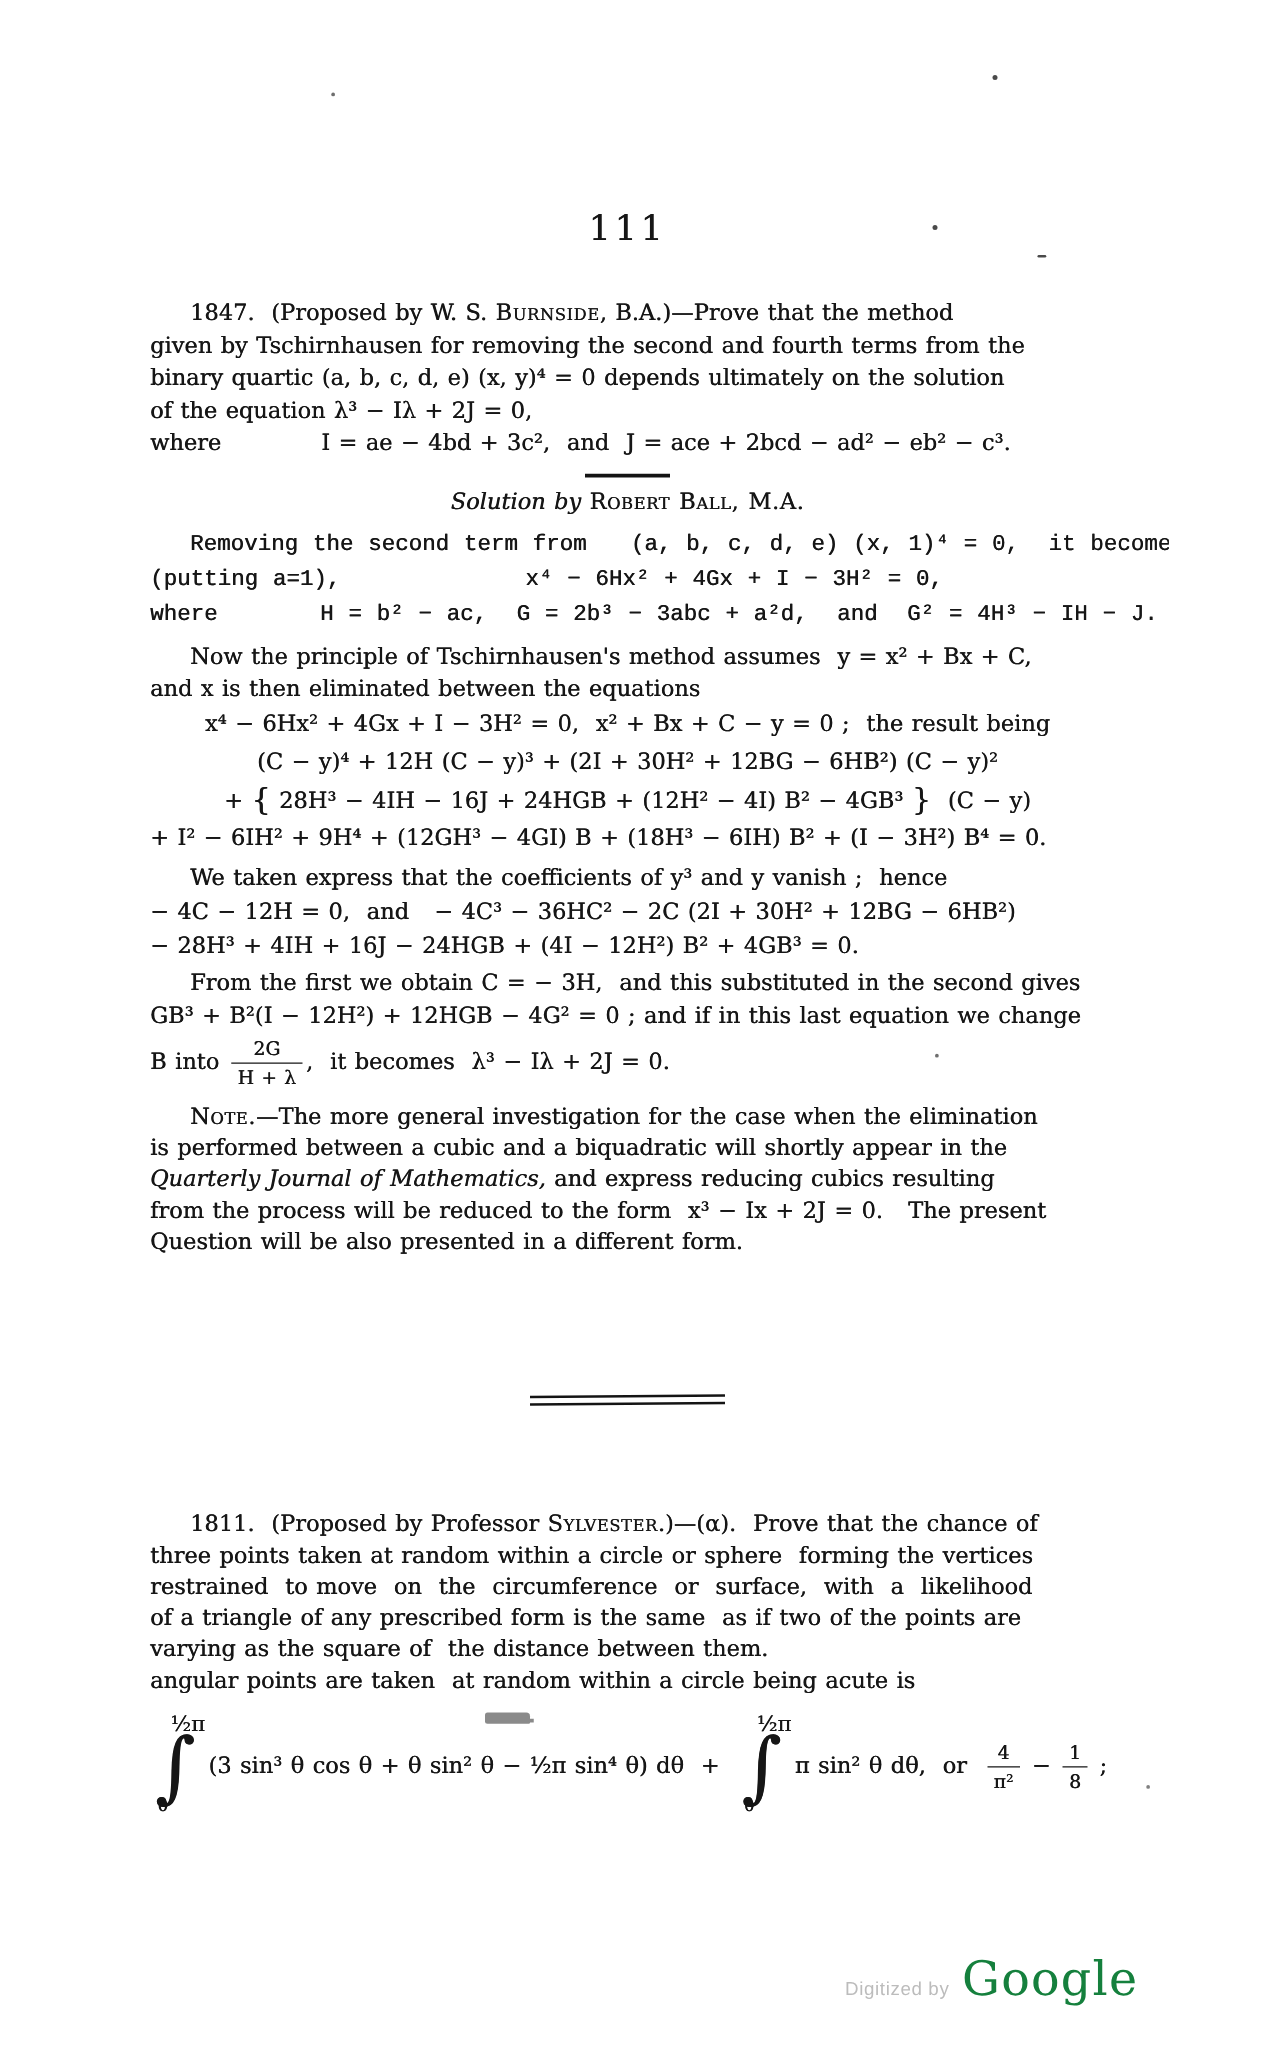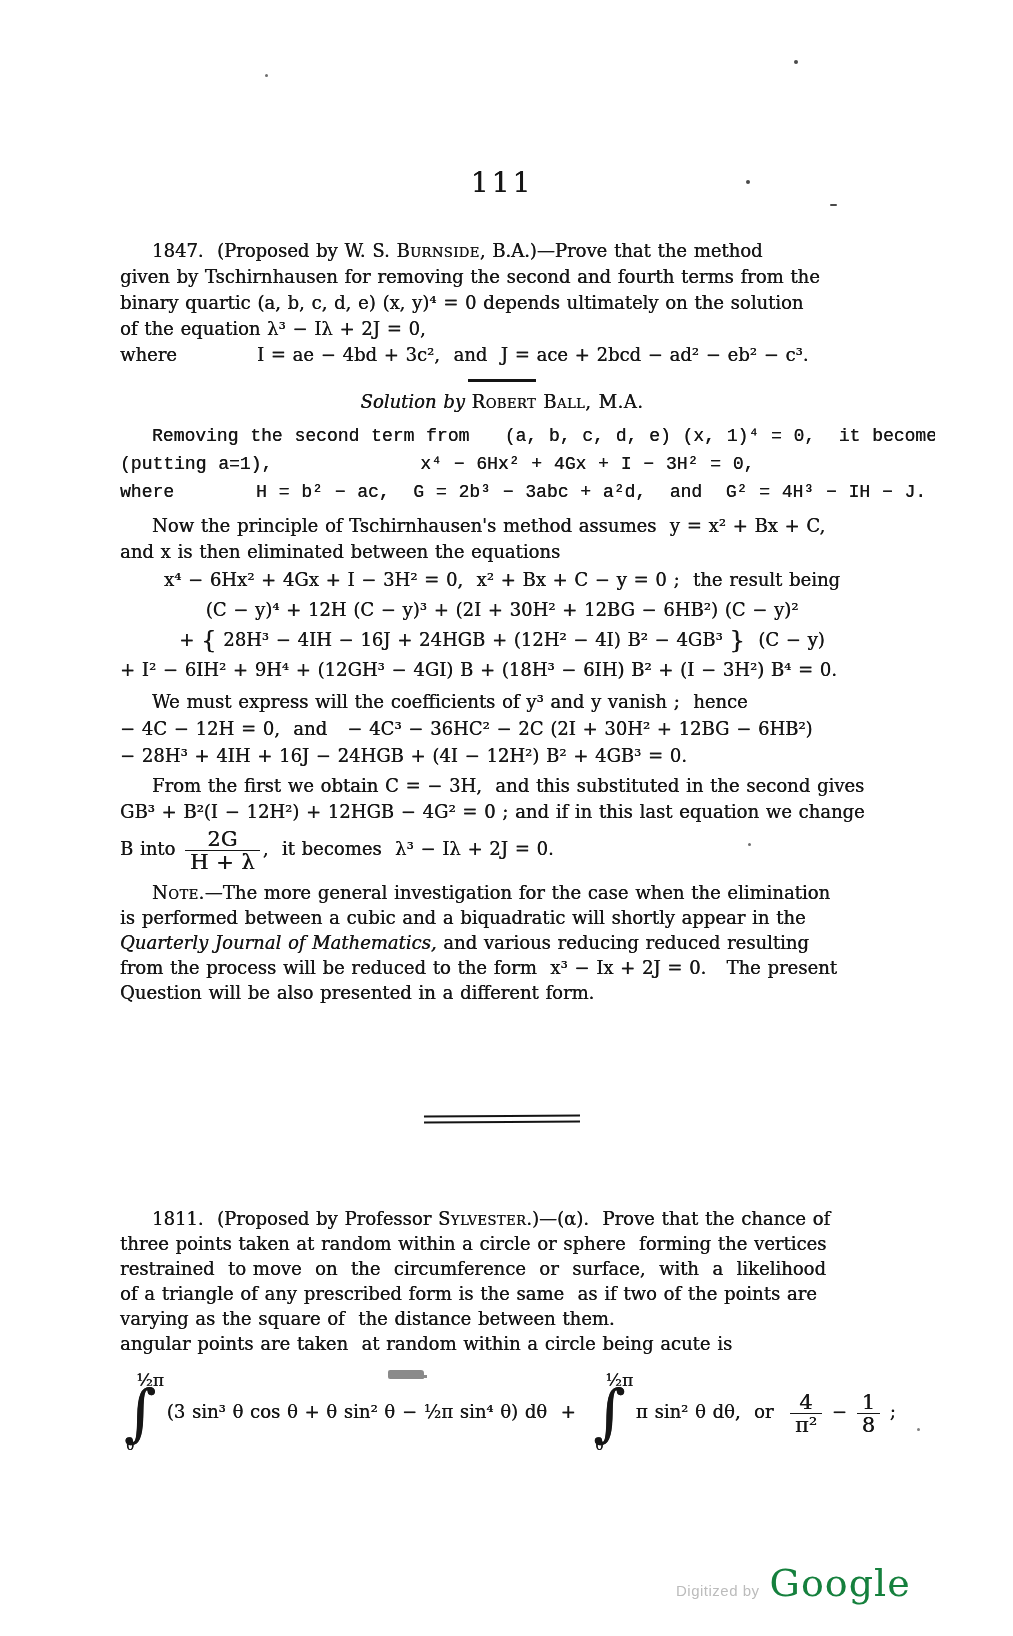--- a/index.html
+++ b/index.html
@@ -39,21 +39,21 @@
   .line.mathline{height:88px;line-height:88px;text-align:center;}
   .r-b{font-weight:400;}
   .r-i{font-style:italic;}
   .r-sc{font-variant-caps:small-caps;letter-spacing:0.5px;}
   .r-br{font-size:135%;vertical-align:-2px;}
   .hsp{display:inline-block;}
   .frac{
     display:inline-block;
     vertical-align:middle;
     text-align:center;
-    font-size:21px;
+    font-size:15px;
     line-height:20px;
     margin:0 3px;
   }
   .frac .num{display:block;padding:0 5px 1px;border-bottom:1.6px solid #161616;}
   .frac .den{display:block;padding:1px 5px 0;}
   .bigint{
     display:inline-block;
     position:relative;
     width:40px;height:74px;
     vertical-align:middle;
@@ -145,34 +145,34 @@
       </section>
     <section class="block-para2">
         <div class="line indent"><span class="r">Now the principle of Tschirnhausen's method assumes  y = x² + Bx + C,</span></div>
         <div class="line"><span class="r">and x is then eliminated between the equations</span></div>
         <div class="line al-center disp"><span class="r">x⁴ − 6Hx² + 4Gx + I − 3H² = 0,  x² + Bx + C − y = 0 ;  the result being</span></div>
         <div class="line al-center disp"><span class="r">(C − y)⁴ + 12H (C − y)³ + (2I + 30H² + 12BG − 6HB²) (C − y)²</span></div>
         <div class="line al-center disp"><span class="r">+ </span><span class="r-br">{</span><span class="r"> 28H³ − 4IH − 16J + 24HGB + (12H² − 4I) B² − 4GB³ </span><span class="r-br">}</span><span class="r">  (C − y)</span></div>
         <div class="line disp"><span class="r">+ I² − 6IH² + 9H⁴ + (12GH³ − 4GI) B + (18H³ − 6IH) B² + (I − 3H²) B⁴ = 0.</span></div>
       </section>
     <section class="block-para3">
-        <div class="line indent"><span class="r">We must express will the coefficients of y³ and y vanish ;  hence</span></div>
+        <div class="line indent"><span class="r">We taken express that the coefficients of y³ and y vanish ;  hence</span></div>
         <div class="line"><span class="r">− 4C − 12H = 0,  and   − 4C³ − 36HC² − 2C (2I + 30H² + 12BG − 6HB²)</span></div>
         <div class="line"><span class="r">− 28H³ + 4IH + 16J − 24HGB + (4I − 12H²) B² + 4GB³ = 0.</span></div>
       </section>
     <section class="block-para4">
         <div class="line indent"><span class="r">From the first we obtain C = − 3H,  and this substituted in the second gives</span></div>
         <div class="line"><span class="r">GB³ + B²(I − 12H²) + 12HGB − 4G² = 0 ; and if in this last equation we change</span></div>
         <div class="line tall"><span class="r">B into </span><span class="frac"><span class="num">2G</span><span class="den">H + λ</span></span><span class="r">,  it becomes  λ³ − Iλ + 2J = 0.</span></div>
       </section>
 
     <section class="block-note">
         <div class="line indent"><span class="r-sc">Note.</span><span class="r">—The more general investigation for the case when the elimination</span></div>
         <div class="line"><span class="r">is performed between a cubic and a biquadratic will shortly appear in the</span></div>
-        <div class="line"><span class="r-i">Quarterly Journal of Mathematics,</span><span class="r"> and various reducing reduced resulting</span></div>
+        <div class="line"><span class="r-i">Quarterly Journal of Mathematics,</span><span class="r"> and express reducing cubics resulting</span></div>
         <div class="line"><span class="r">from the process will be reduced to the form  x³ − Ix + 2J = 0.   The present</span></div>
         <div class="line"><span class="r">Question will be also presented in a different form.</span></div>
       </section>
 
     <div class="divider"></div>
 
     <section class="block-p1811">
         <div class="line indent"><span class="r-b">1811.</span><span class="r">  (Proposed by Professor </span><span class="r-sc">Sylvester</span><span class="r">.)—(α).  Prove that the chance of</span></div>
         <div class="line"><span class="r">three points taken at random within a circle or sphere  forming the vertices</span></div>
         <div class="line"><span class="r">restrained  to move  on  the  circumference  or  surface,  with  a  likelihood</span></div>

